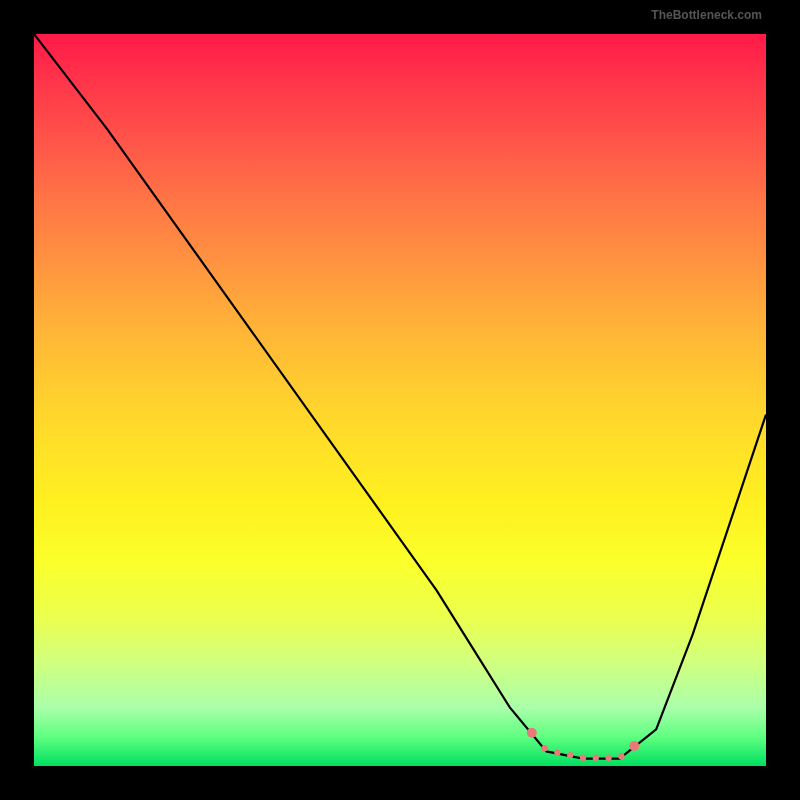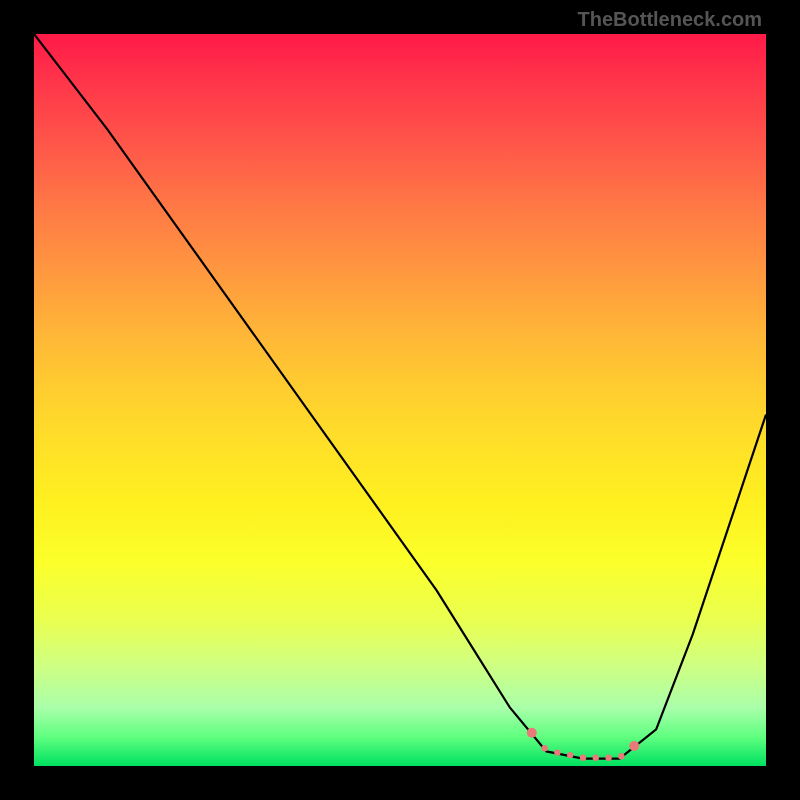--- a/index.html
+++ b/index.html
@@ -40,21 +40,21 @@
       #aaffaa 92%,
       #60ff80 96%,
       #00e060 100%
     );
   }
   .watermark {
     position: absolute;
     top: 8px;
     right: 38px;
     color: #555;
-    font-size: 20px;
+    font-size: 12px;
     font-weight: bold;
     z-index: 10;
   }
   svg.curve {
     position: absolute;
     left: 0;
     top: 0;
     width: 100%;
     height: 100%;
     z-index: 5;

